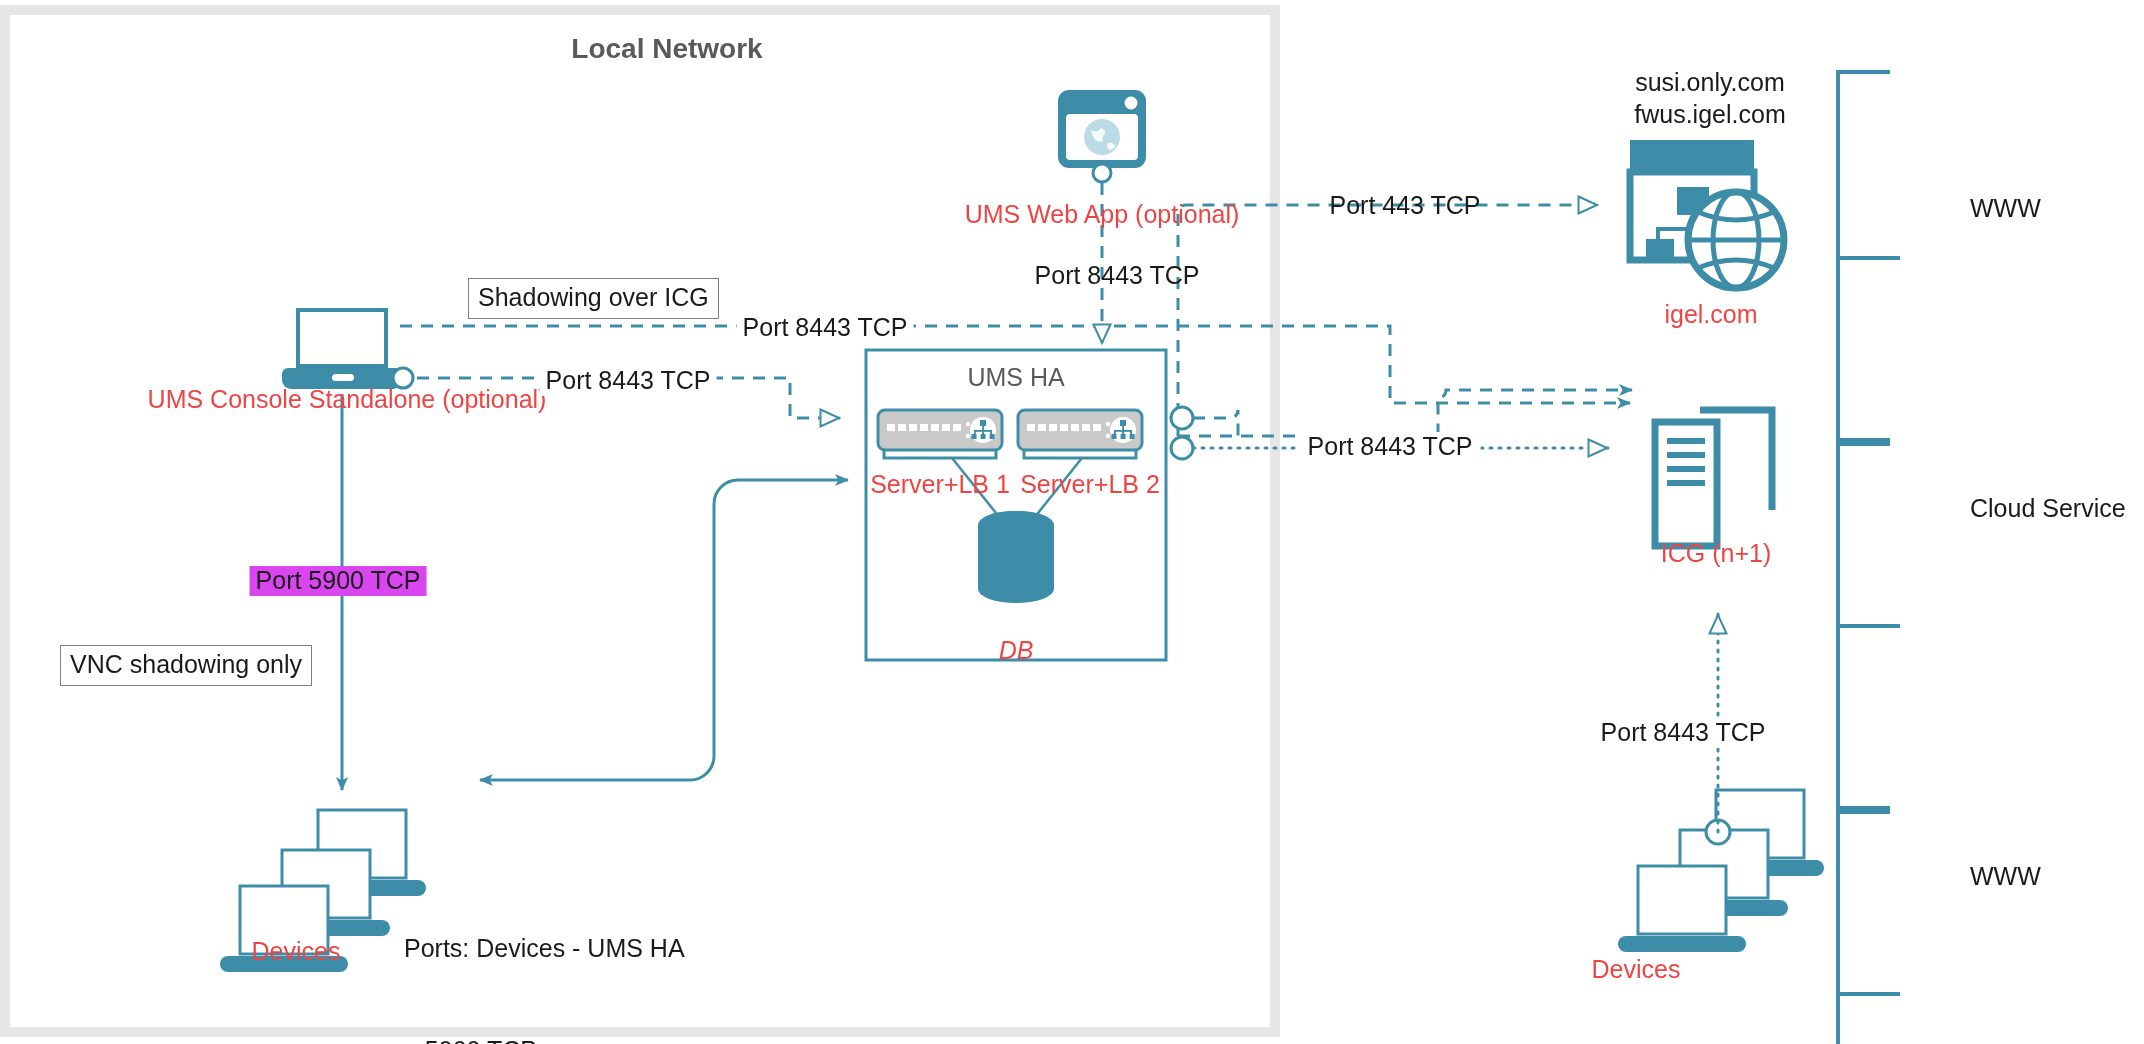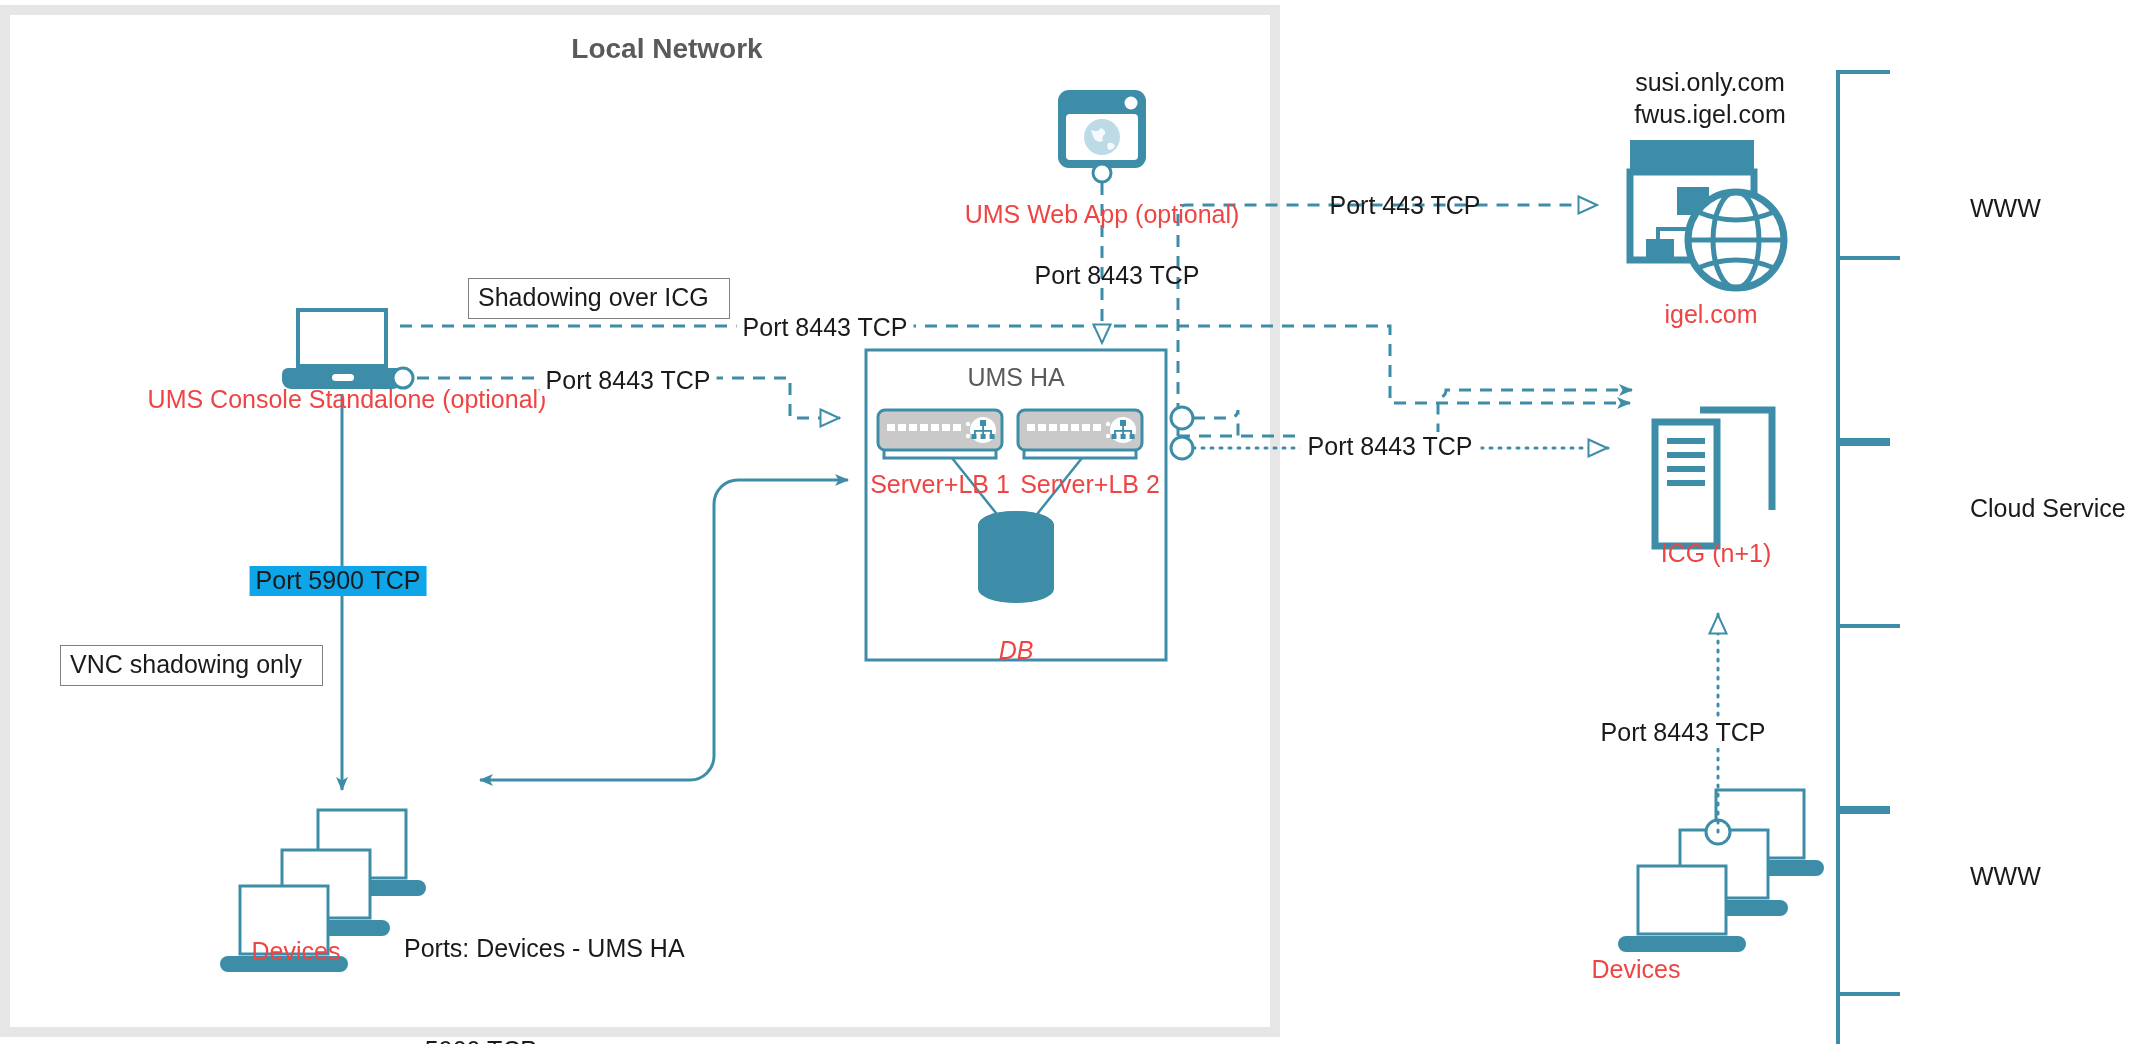--- a/index.html
+++ b/index.html
@@ -30,21 +30,21 @@
   .lbl-dark   { color: #1a1a1a; font-size: 25px; }
   .lbl-gray   { color: #5a5a5a; font-size: 25px; }
   .lbl-title  { color: #5a5a5a; font-size: 28px; font-weight: bold; }
   .ctr { transform: translateX(-50%); text-align: center; }
   .boxlbl {
     position: absolute;
     border: 1px solid #808080;
     background: #ffffff;
     color: #1a1a1a;
     font-size: 25px;
-    padding: 4px 20px 6px 9px;
+    padding: 4px 9px 6px 9px;
     white-space: pre;
     line-height: 1.15;
   }
   .portlist {
     position: absolute;
     color: #1a1a1a;
     font-size: 25px;
     line-height: 1.36;
     white-space: pre;
   }
@@ -239,21 +239,21 @@
   <div class="lbl lbl-dark ctr" style="left:1405px; top:191px;">Port 443 TCP</div>
 
   <div class="lbl lbl-teal ctr" style="left:347px; top:385px;">UMS Console Standalone (optional)</div>
 
   <div class="boxlbl" style="left:468px; top:278px;">Shadowing over ICG</div>
 
   <div class="lbl lbl-dark ctr" style="left:825px; top:313px; background:#ffffff; padding:0 6px;">Port 8443 TCP</div>
 
   <div class="lbl lbl-dark ctr" style="left:628px; top:366px; background:#ffffff; padding:0 6px;">Port 8443 TCP</div>
 
-  <div class="lbl lbl-dark ctr" style="left:338px; top:566px; background:#0ea5e9; padding:0 6px;">Port 5900 TCP</div>
+  <div class="lbl lbl-dark ctr" style="left:338px; top:566px; background:#d946ef; padding:0 6px;">Port 5900 TCP</div>
 
   <div class="boxlbl" style="left:60px; top:617px;margin-top:28px;">VNC shadowing only</div>
 
   <div class="lbl lbl-gray ctr" style="left:1016px; top:363px;">UMS HA</div>
 
   <div class="lbl lbl-teal ctr" style="left:940px; top:470px;">Server+LB 1</div>
 
   <div class="lbl lbl-teal ctr" style="left:1090px; top:470px;">Server+LB 2</div>
 
   <div class="lbl lbl-teal ctr" style="left:1016px; top:636px;font-style:italic;">DB</div>

